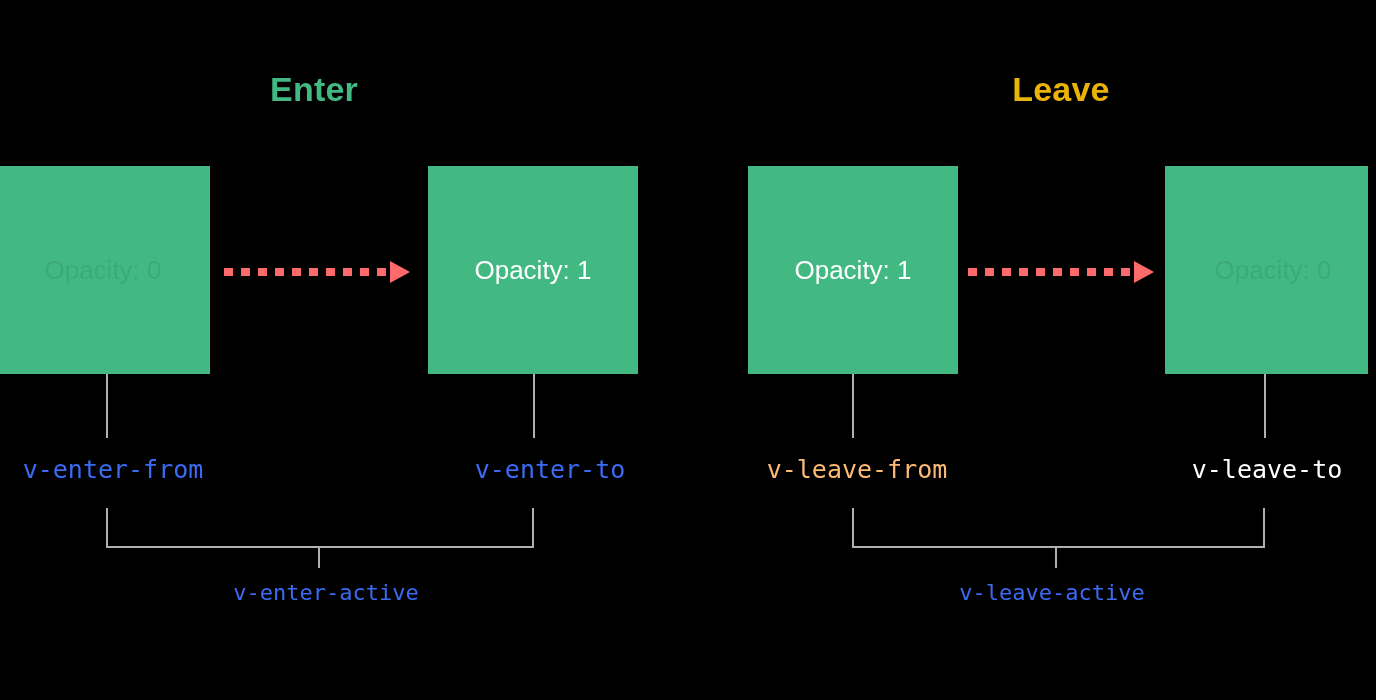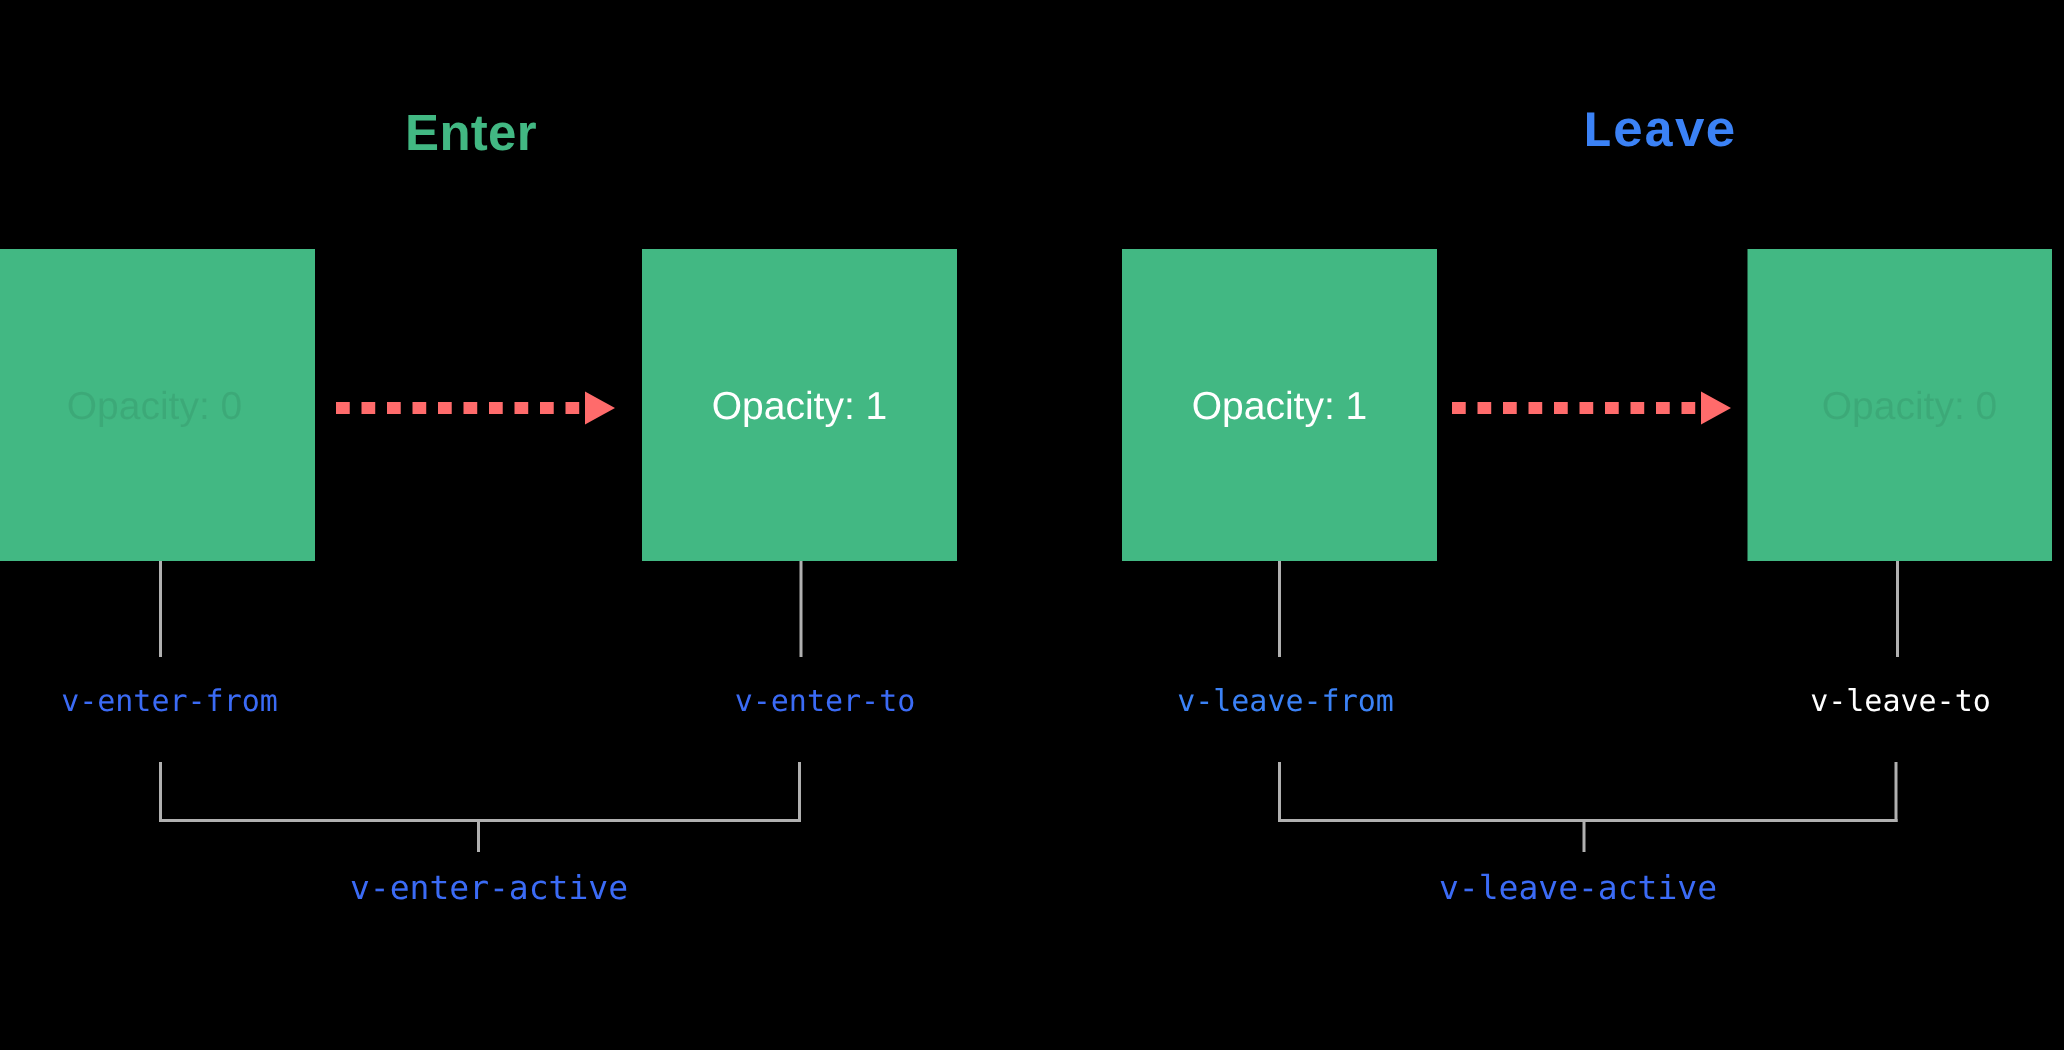--- a/index.html
+++ b/index.html
@@ -91,37 +91,37 @@
   .bracket-stem {
     position: absolute;
     width: 2px;
     background: #b0b0b0;
   }
 
   
   .class-label {
     position: absolute;
     font-family: "DejaVu Sans Mono", "Liberation Mono", monospace;
-    font-size: 20px;
+    font-size: 25px;
     color: #3B6BF5;
     white-space: nowrap;
     transform: translateX(-50%);
     line-height: 1;
   }
   .class-label.active {
     font-size: 22px;
   }
 </style>
 </head>
 <body>
 
 <div id="stage" style="width: 1368px; height: 700px; background: rgb(0, 0, 0);">
 
   <div class="section-title" id="title-enter" style="left: 314px; top: 72px; color: rgb(66, 184, 131);">Enter</div>
-  <div class="section-title" id="title-leave" style="left: 1106px; top: 72px; color: #3b82f6; font-family: Liberation Mono, monospace;">Leave</div>
+  <div class="section-title" id="title-leave" style="left: 1061px; top: 72px; color: #eab308;">Leave</div>
 
   <div class="state-box faded" id="box-0" style="left: -4px; top: 166px; width: 214px; height: 208px; background: rgb(66, 184, 131);">
     <span class="box-label">Opacity: 0</span>
   </div>
   <div class="state-box" id="box-1" style="left: 428px; top: 166px; width: 210px; height: 208px; background: rgb(66, 184, 131);">
     <span class="box-label">Opacity: 1</span>
   </div>
   <div class="state-box" id="box-2" style="left: 748px; top: 166px; width: 210px; height: 208px; background: rgb(66, 184, 131);">
     <span class="box-label">Opacity: 1</span>
   </div>
@@ -138,21 +138,21 @@
     <div class="arrow-head" style="left: 166px; border-left-color: rgb(255, 107, 107);"></div>
   </div>
 
   <div class="tick" id="tick-0" style="left: 106px; top: 374px; height: 64px; background: rgb(176, 176, 176);"></div>
   <div class="tick" id="tick-1" style="left: 533px; top: 374px; height: 64px; background: rgb(176, 176, 176);"></div>
   <div class="tick" id="tick-2" style="left: 852px; top: 374px; height: 64px; background: rgb(176, 176, 176);"></div>
   <div class="tick" id="tick-3" style="left: 1264px; top: 374px; height: 64px; background: rgb(176, 176, 176);"></div>
 
   <div class="class-label" id="clabel-0" style="left: 113px; top: 457px; color: rgb(59, 107, 245);">v-enter-from</div>
   <div class="class-label" id="clabel-1" style="left: 534px; top: 457px; color: rgb(59, 107, 245); margin-left: 16px;">v-enter-to</div>
-  <div class="class-label" id="clabel-2" style="left: 857px; top: 457px; color: #3b82f6;">v-leave-from</div>
+  <div class="class-label" id="clabel-2" style="left: 857px; top: 457px; color: #fdba74;">v-leave-from</div>
   <div class="class-label" id="clabel-3" style="left: 1267px; top: 457px; color: #ffffff;">v-leave-to</div>
   <div class="class-label active" id="clabel-5" style="left: 1052px; top: 582px; color: rgb(59, 107, 245);">v-leave-active</div>
   <div class="class-label active" id="clabel-4" style="left: 326px; top: 582px; color: rgb(59, 107, 245);">v-enter-active</div>
 
   <div class="bracket" id="bracket-0" style="left: 106px; top: 508px; width: 428px; height: 40px;"></div>
   <div class="bracket-stem" id="bracket-stem-0" style="left: 318px; top: 546px; height: 22px;"></div>
   <div class="bracket" id="bracket-1" style="left: 852px; top: 508px; width: 413px; height: 40px;"></div>
   <div class="bracket-stem" id="bracket-stem-1" style="left: 1055px; top: 546px; height: 22px;"></div>
 
 </div>

